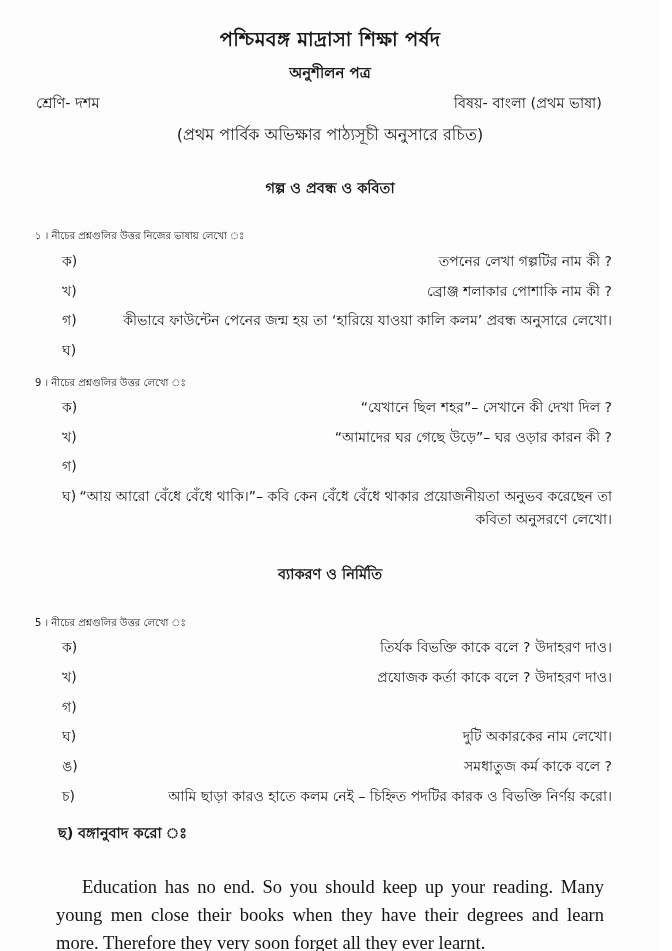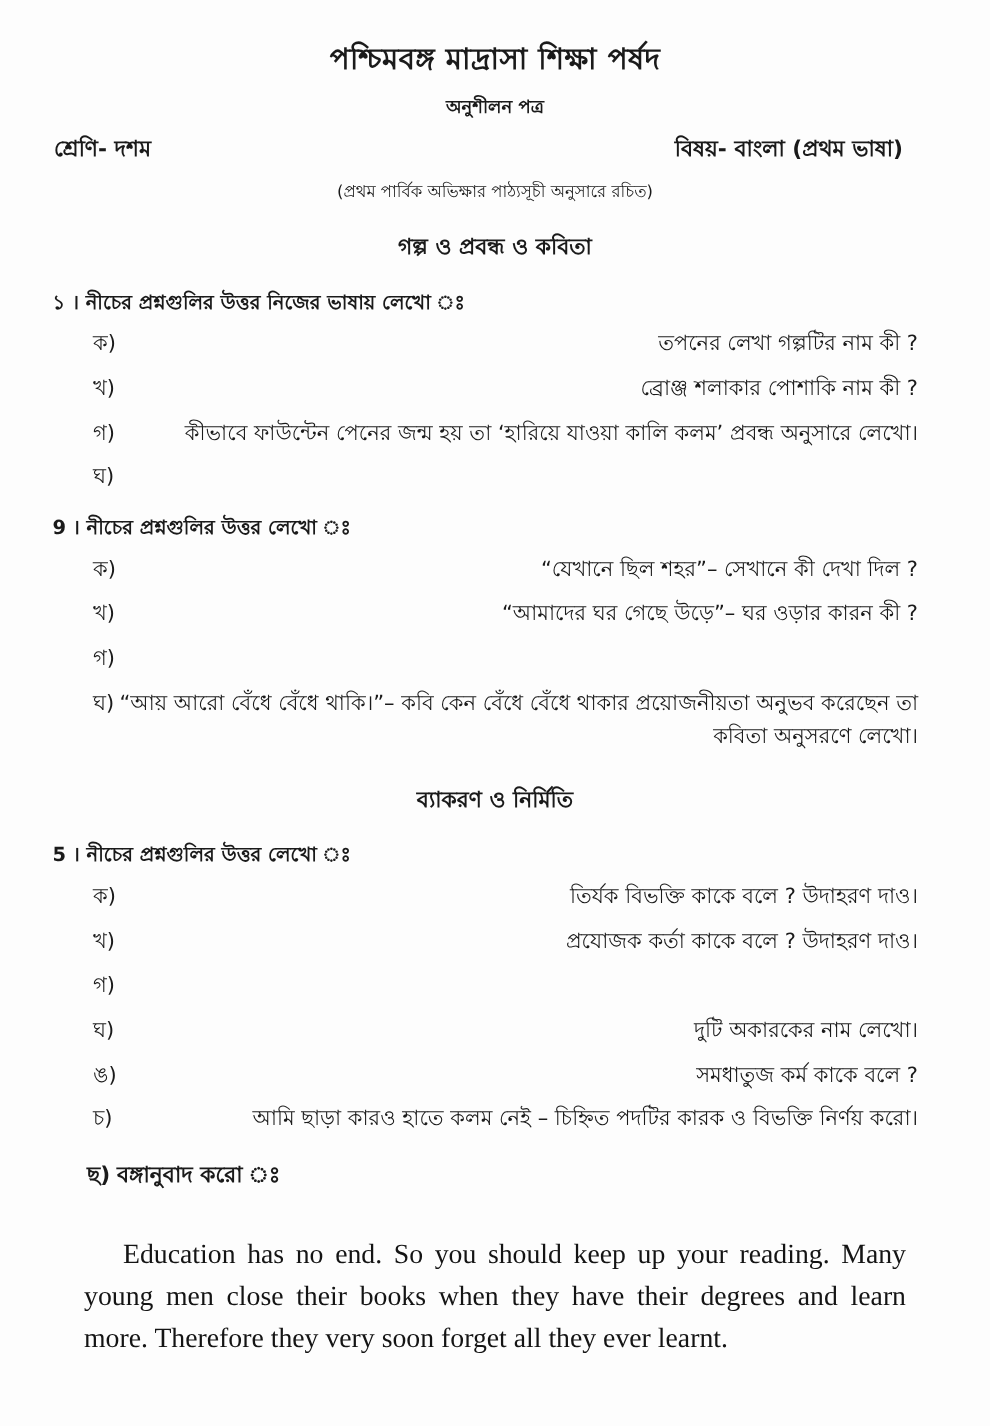--- a/index.html
+++ b/index.html
@@ -33,63 +33,62 @@
     font-size: 19.5px;
     letter-spacing: 0.3px;
     margin: 0;
     padding-top: 28px;
     line-height: 1.2;
   }
   .doc-subtitle {
     text-align: center;
     font-family: "DejaVu Sans", sans-serif;
     font-weight: bold;
-    font-size: 12px;
+    font-size: 15px;
     margin: 0;
     padding-top: 13px;
     line-height: 1.2;
   }
   .meta-row {
     display: flex;
     justify-content: space-between;
     align-items: baseline;
     padding: 13px 58px 0 36px;
     font-family: "DejaVu Sans", sans-serif;
     font-size: 14.5px;
     line-height: 1.2;
-    font-weight: bold;
   }
   .meta-left, .meta-right { white-space: nowrap; }
   .doc-note {
     text-align: center;
     font-family: "DejaVu Sans", sans-serif;
-    font-size: 11px;
+    font-size: 16px;
     margin: 0;
     padding-top: 12px;
     line-height: 1.2;
   }
 
   
   .section-heading {
     text-align: center;
     font-family: "DejaVu Sans", sans-serif;
     font-weight: bold;
     font-size: 14.5px;
-    margin: 3px;
+    margin: 16px;
     padding-top: 20px;
     padding-bottom: 2px;
     line-height: 1.2;
   }
 
   
   .qblock { padding: 0 30px 0 30px; }
   .q-title {
     font-family: "DejaVu Sans", sans-serif;
-    font-weight: bold;
-    font-size: 13px;
+    font-weight: normal;
+    font-size: 10px;
     margin: 0;
     padding-top: 14px;
     padding-left: 5px;
     line-height: 1.35;
   }
   .items { margin: 0; padding: 0; list-style: none; }
   .item {
     display: flex;
     align-items: flex-start;
     font-family: "DejaVu Sans", sans-serif;

